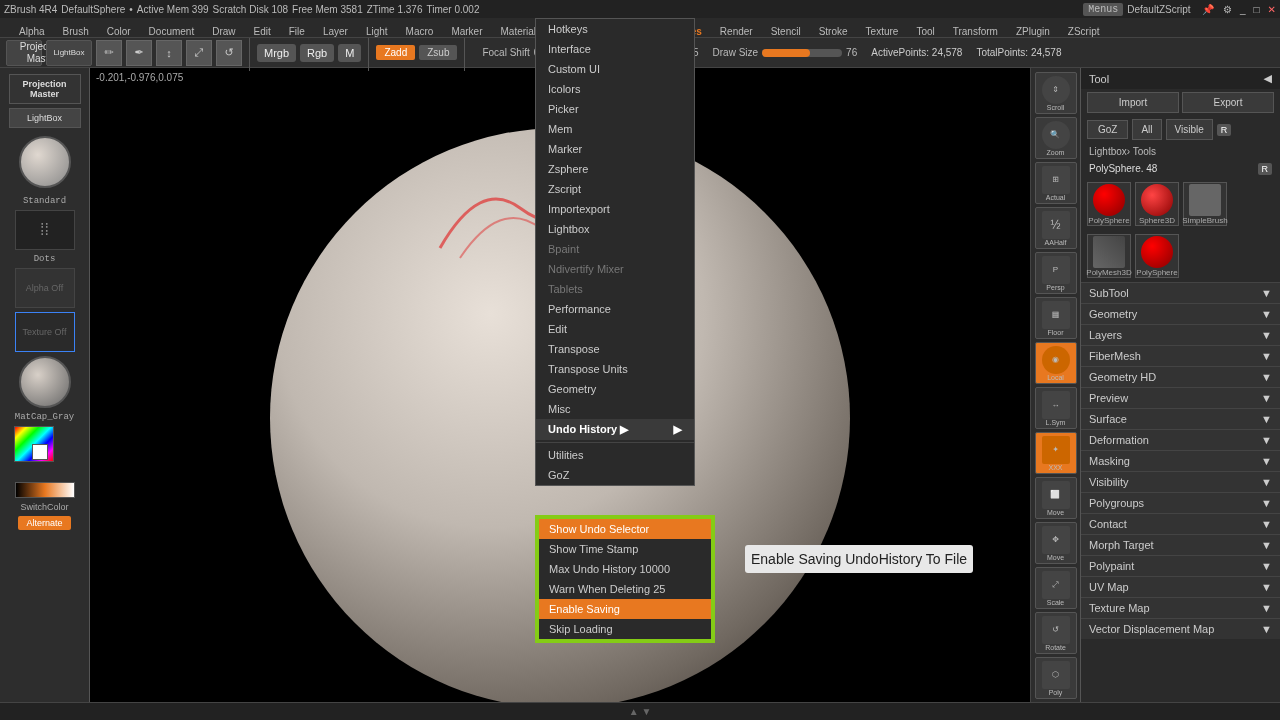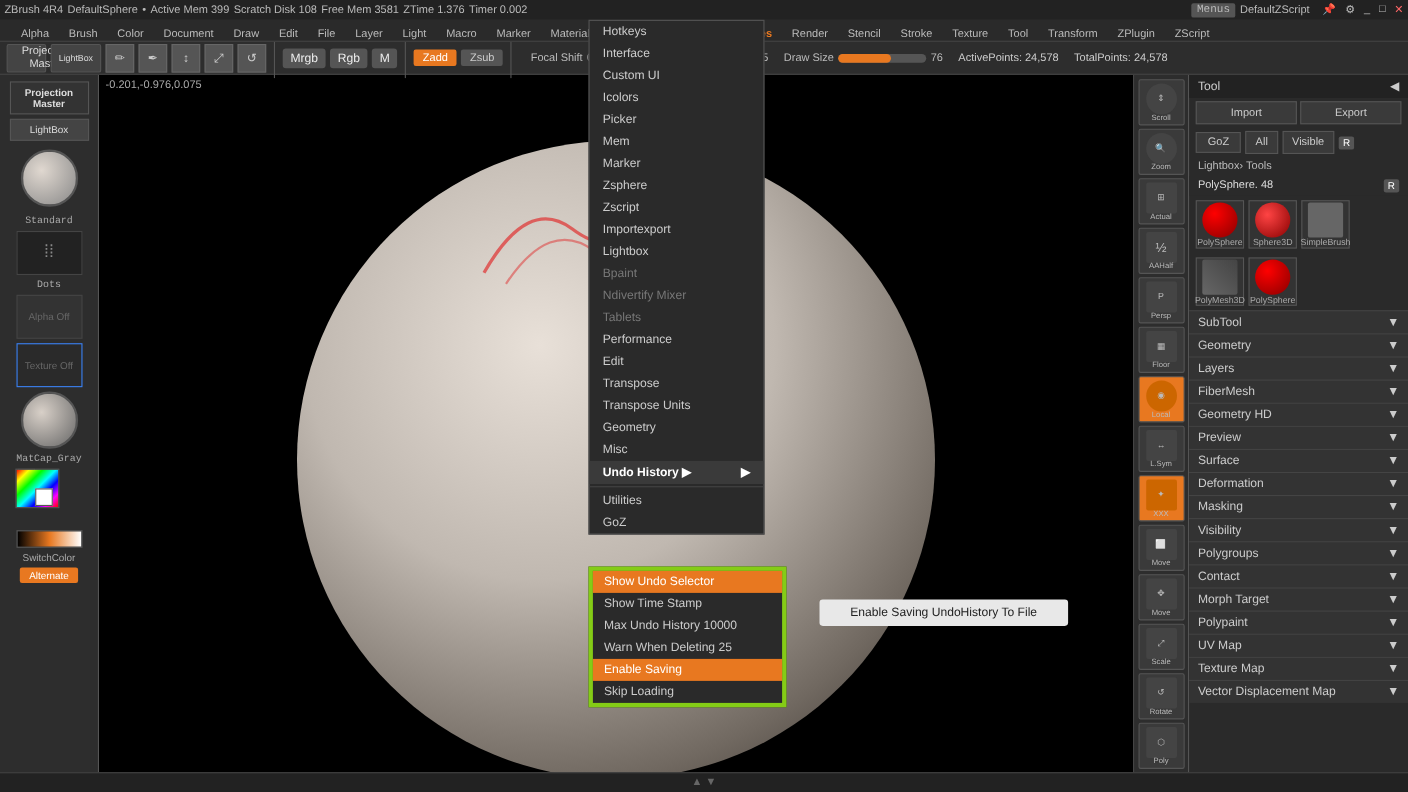--- a/index.html
+++ b/index.html
@@ -26,21 +26,21 @@
     .pref-item { padding: 4px 12px; color: #ccc; font-size: 11px; cursor: pointer; white-space: nowrap; }
     .pref-section { border-top: 1px solid #444; margin-top: 2px; padding-top: 2px; }
     .pref-item.dimmed { color: #777; }
 
     
     #undo-submenu { position: absolute; left: 535px; top: 480px; background: #2a2a2a; border: 4px solid #84cc16; z-index: 101; min-width: 180px; margin-top: 35px; }
     .undo-item { padding: 4px 10px; color: #ccc; font-size: 11px; cursor: pointer; white-space: nowrap; }
     .undo-item.active { background: #e87820; color: #fff; }
 
     
-    #tooltip { position: absolute; left: 745px; top: 545px; background: #e8e8e8; color: #222; padding: 6px 28px; border-radius: 3px; font-size: 11px; z-index: 200; }
+    #tooltip { position: absolute; left: 745px; top: 545px; background: #e8e8e8; color: #222; padding: 6px 6px; border-radius: 3px; font-size: 14px; z-index: 200; }
 
     
     #left-panel { position: absolute; left: 0; top: 68px; width: 90px; height: 652px; background: #2d2d2d; border-right: 1px solid #555; display: flex; flex-direction: column; align-items: center; padding: 6px 4px; gap: 4px; }
     .proj-master-btn { background: #333; border: 1px solid #555; color: #ddd; font-size: 9px; text-align: center; padding: 4px; cursor: pointer; width: 72px; }
     .quick-sketch-btn { background: #444; border: 1px solid #555; color: #ddd; font-size: 9px; text-align: center; padding: 4px; cursor: pointer; width: 72px; }
     .swatch-circle { width: 52px; height: 52px; border-radius: 50%; background: radial-gradient(circle at 35% 35%, #e0d8d0, #888); border: 2px solid #555; margin: 4px auto; }
     .label-sm { font-size: 9px; color: #aaa; text-align: center; font-family: Liberation Mono, monospace; }
     .dots-swatch { width: 60px; height: 40px; background: #222; display: flex; align-items: center; justify-content: center; border: 1px solid #444; }
     .alpha-off-swatch { width: 60px; height: 40px; background: #333; border: 1px solid #444; display: flex; align-items: center; justify-content: center; }
     .texture-off-swatch { width: 60px; height: 40px; background: #2a2a2a; border: 1px solid #3b82f6; display: flex; align-items: center; justify-content: center; }

